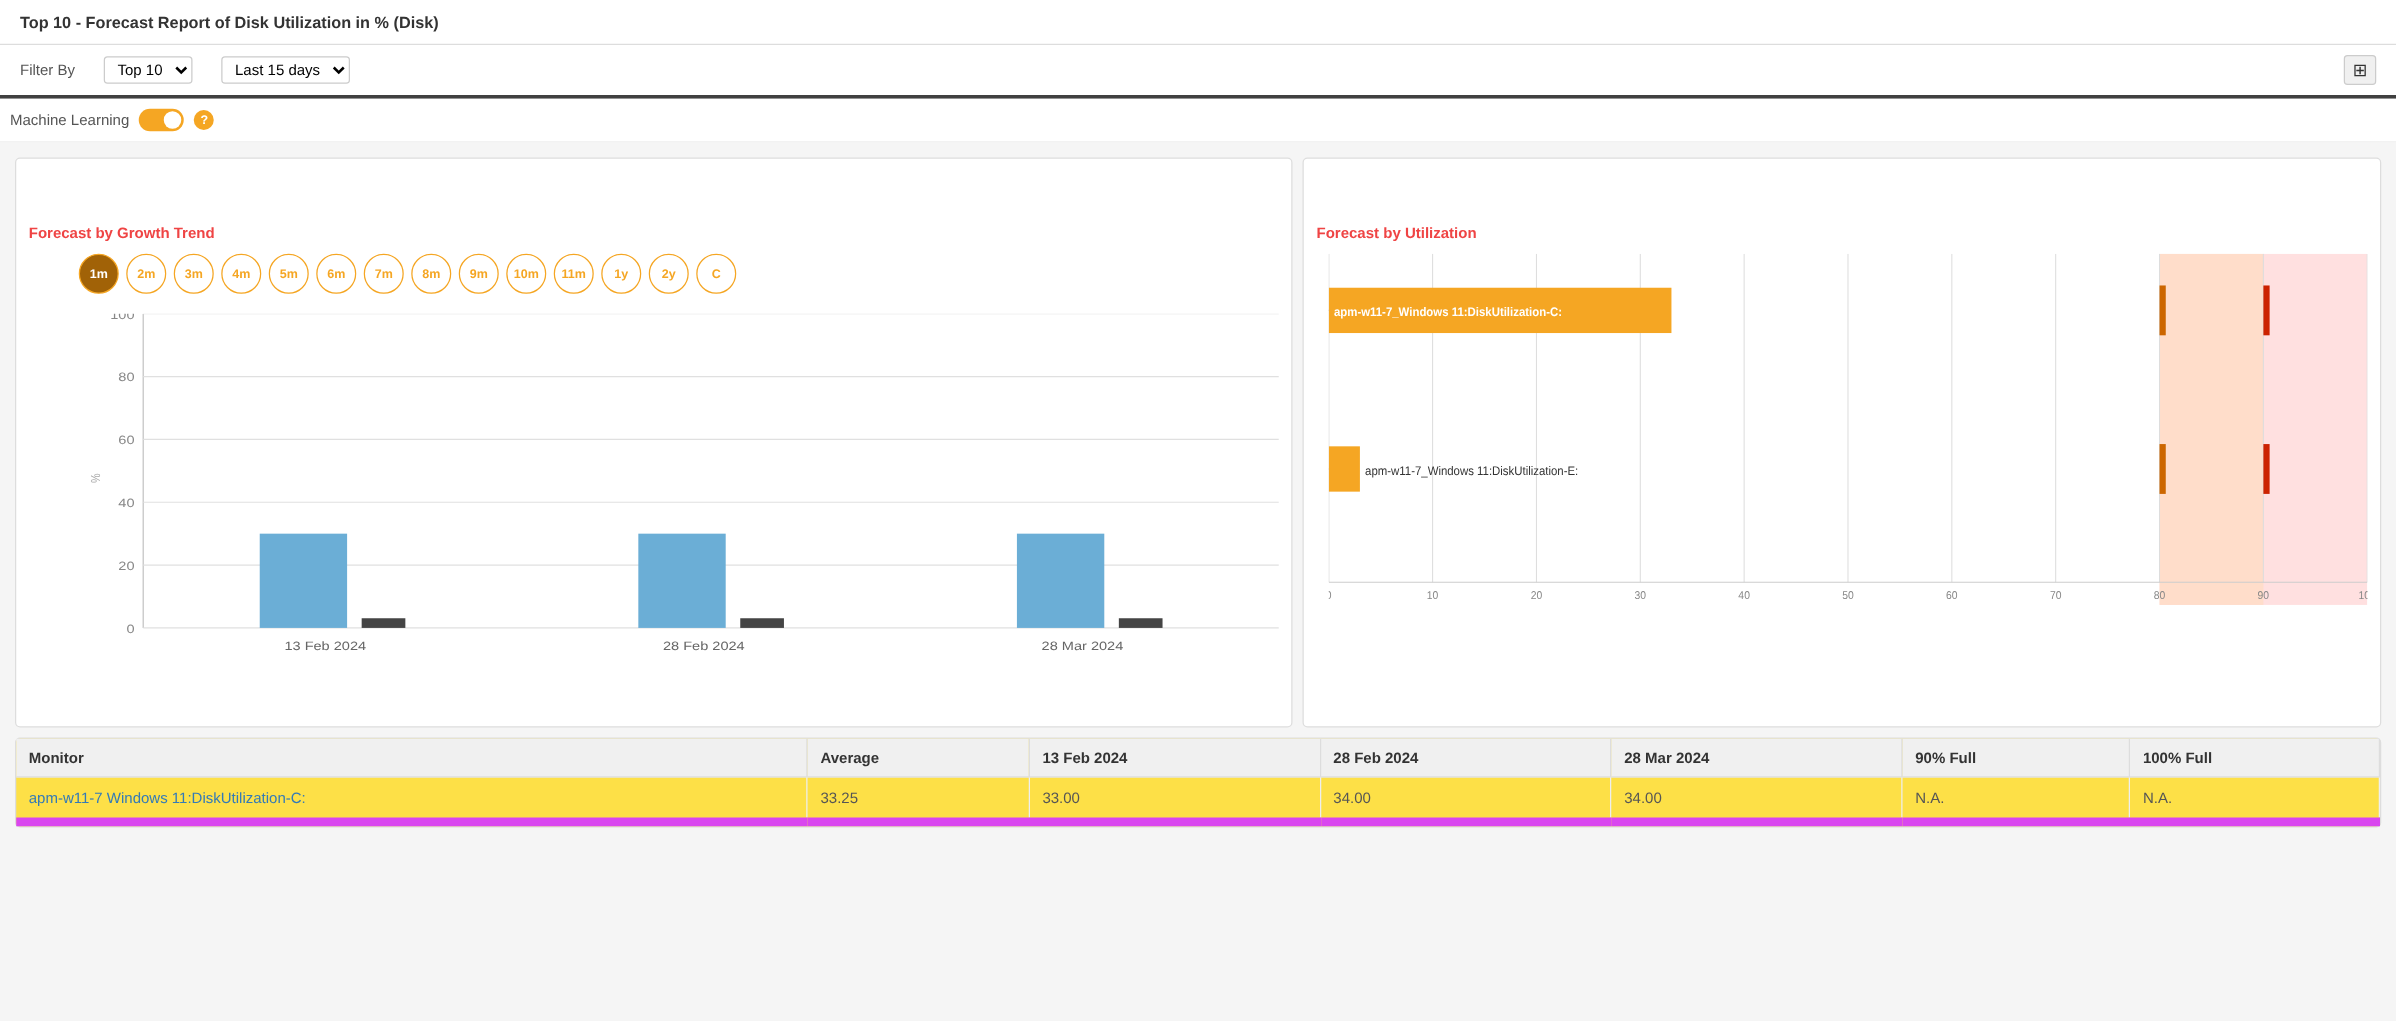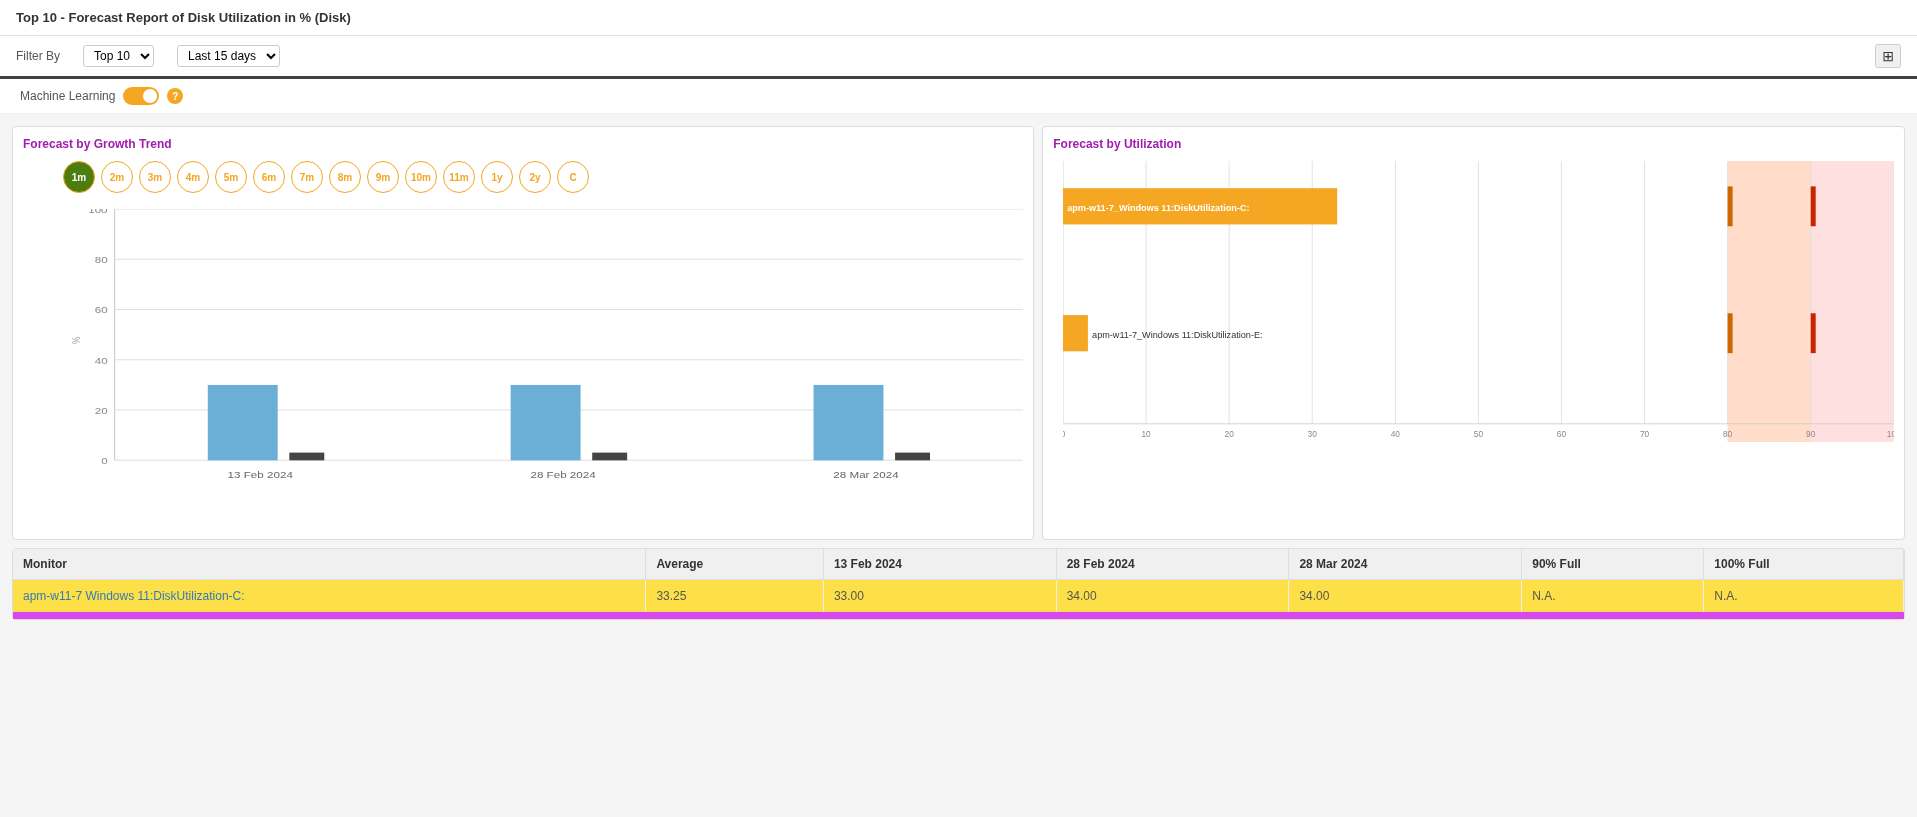--- a/index.html
+++ b/index.html
@@ -39,21 +39,21 @@
       background: #f0f0f0;
       border: 1px solid #ccc;
       padding: 3px 6px;
       border-radius: 3px;
       cursor: pointer;
       font-size: 14px;
     }
 
     .ml-bar {
       background: #fff;
-      padding: 8px 20px;
+      padding: 8px 8px;
       border-bottom: 1px solid #eee;
       display: flex;
       align-items: center;
       gap: 8px;
     }
 
     .ml-label { font-size: 12px; color: #555; }
 
     .toggle {
       width: 36px;
@@ -109,22 +109,23 @@
       margin-right: 8px;
     }
 
     .chart-panel.right {
       flex: 1;
     }
 
     .chart-title {
       font-size: 12px;
       font-weight: bold;
-      color: #a21caf;
+      color: #ef4444;
       margin-bottom: 10px;
+      margin-top: 42px;
     }
 
     .period-buttons {
       display: flex;
       flex-wrap: wrap;
       gap: 6px;
       margin-bottom: 16px;
       padding-left: 40px;
     }
 
@@ -137,21 +138,21 @@
       color: #f5a623;
       font-size: 10px;
       display: flex;
       align-items: center;
       justify-content: center;
       cursor: pointer;
       font-weight: bold;
     }
 
     .period-btn.active {
-      background: #4d7c0f;
+      background: #a16207;
       color: #fff;
     }
 
     
     .bar-chart-area {
       position: relative;
       height: 320px;
       padding-left: 45px;
       padding-bottom: 30px;
     }

